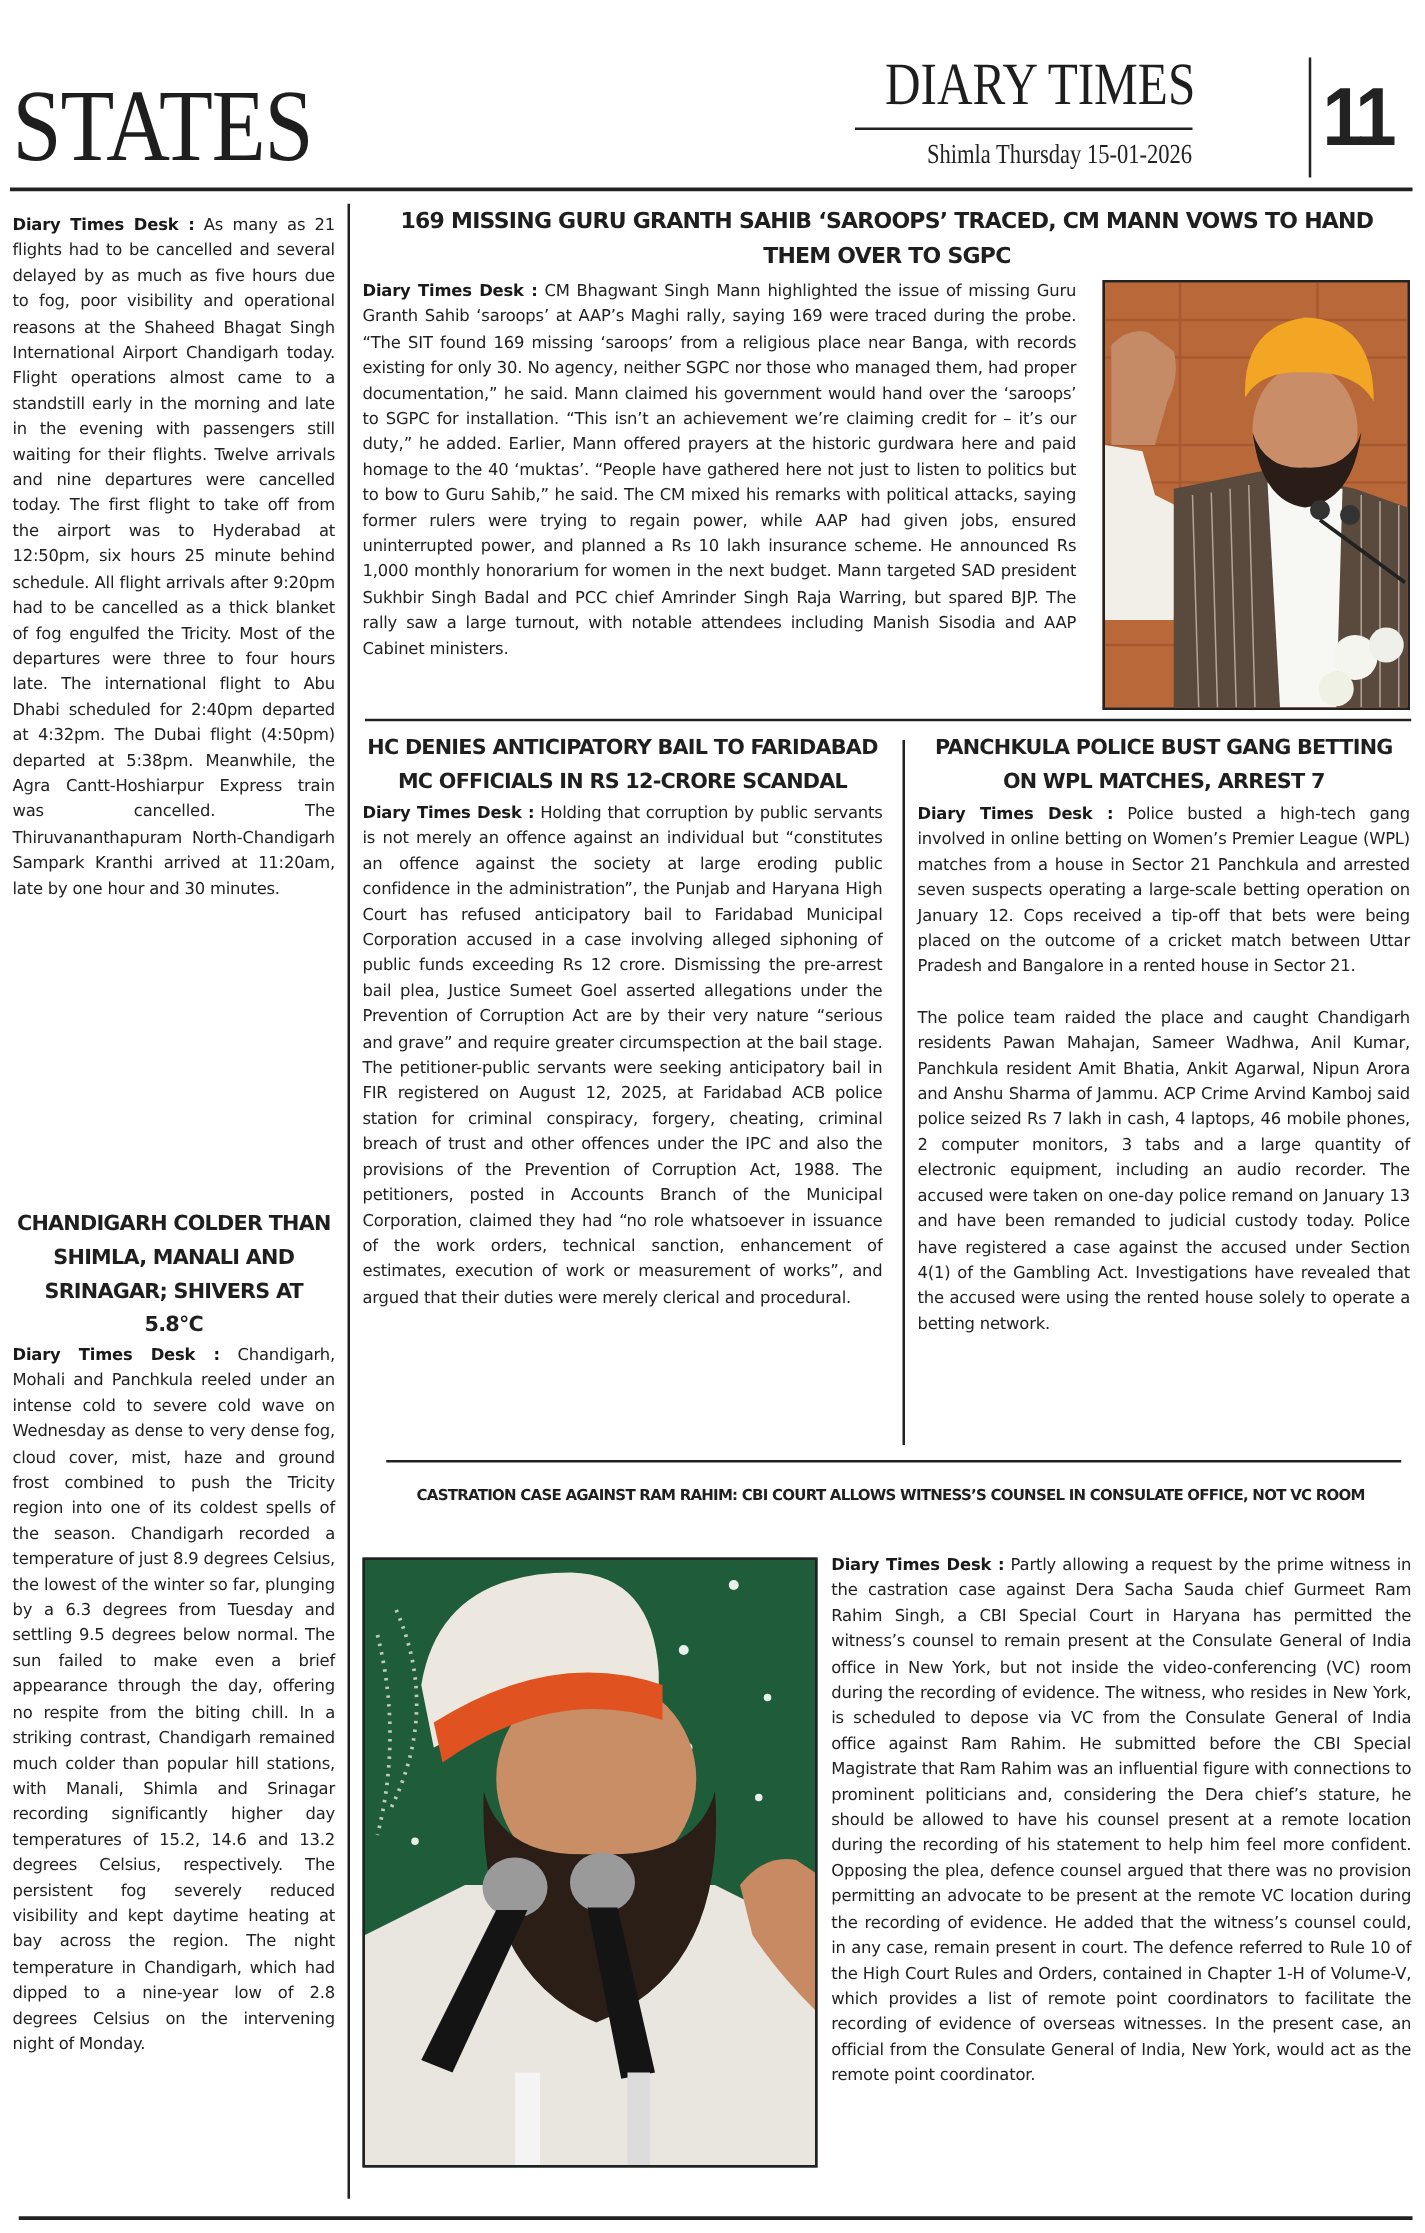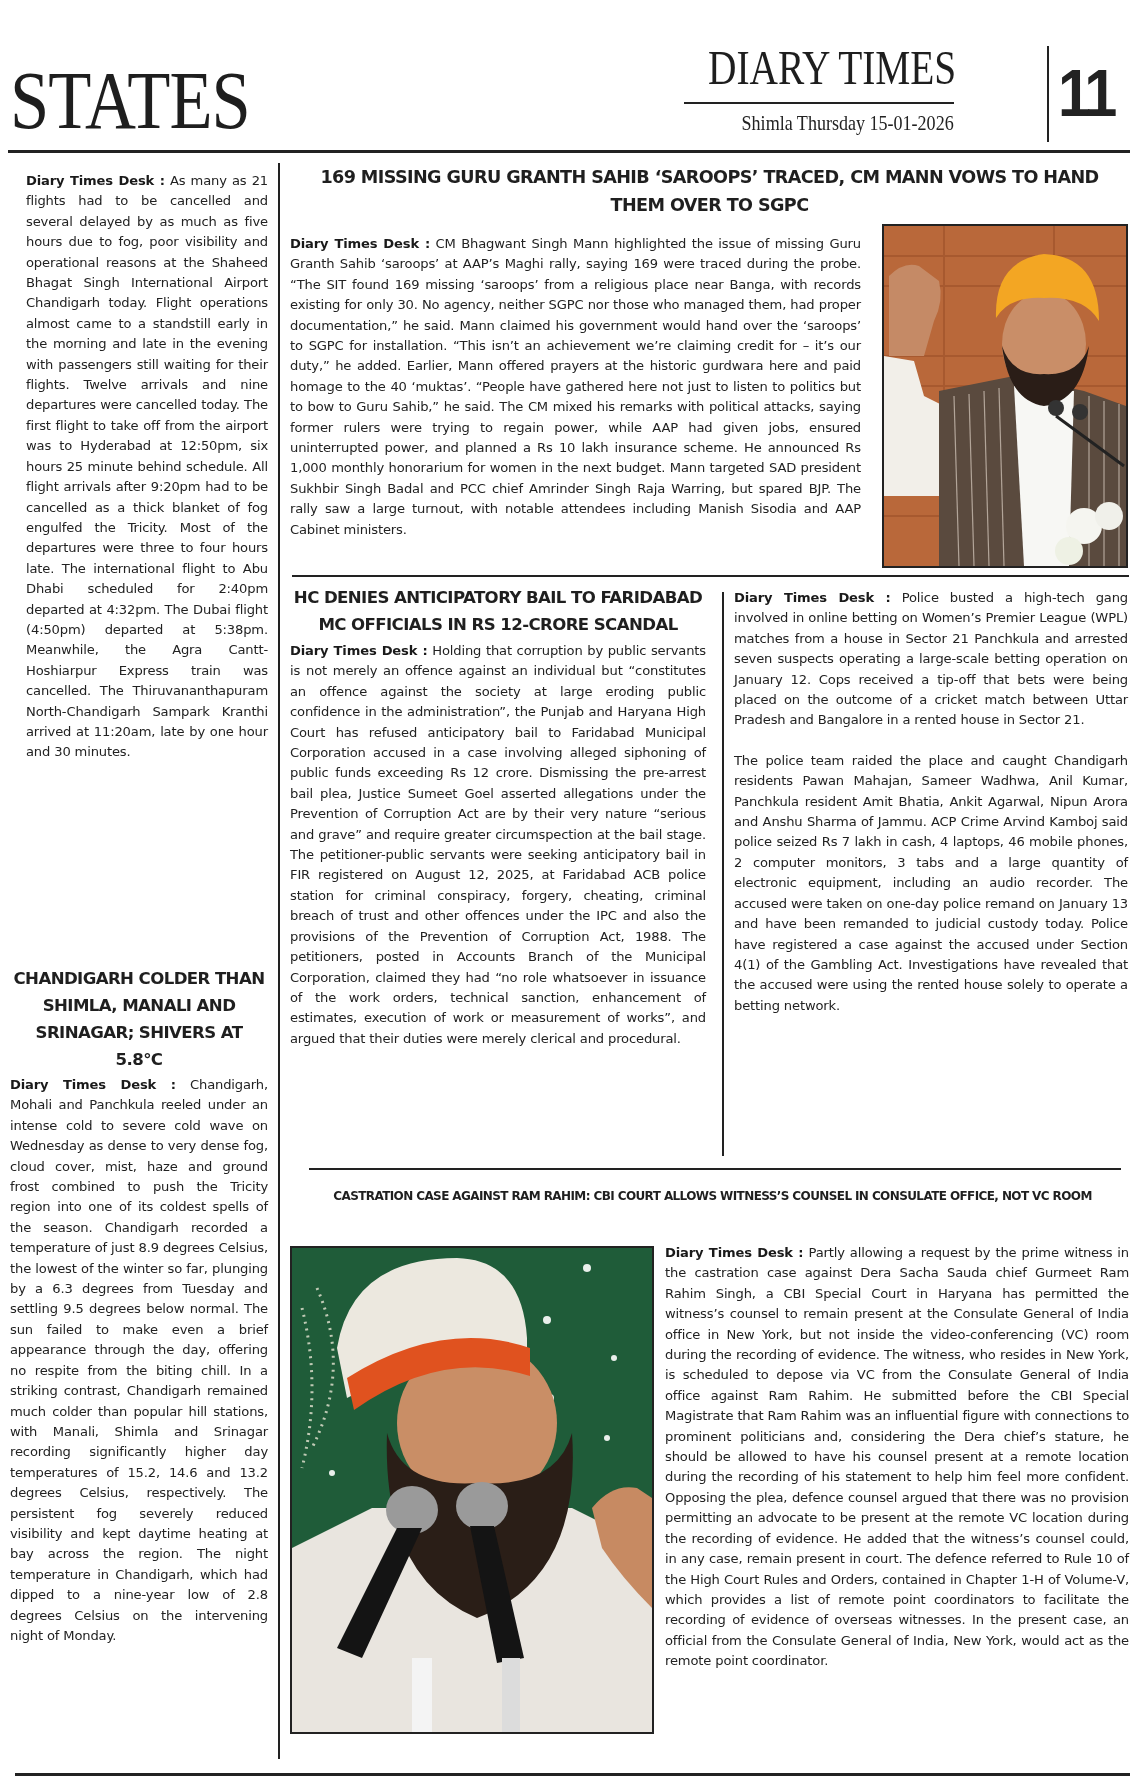--- a/index.html
+++ b/index.html
@@ -44,28 +44,28 @@
       font-family: "DejaVu Sans", sans-serif; font-size: 13.1px; line-height: 20.4px;
       text-align: justify; color: #222; letter-spacing: -0.15px;
     }
     .byline { font-weight: bold; color: #1a1a1a; }
     .vrule { position: absolute; background: #222; }
     .hrule { position: absolute; background: #222; }
 
     
     .col-left { position: absolute; left: 10px; top: 165px; width: 258px; }
     .col-left .headline { font-size: 16.6px; line-height: 27px; }
-    #art-airport .body-text { margin-top: 6px; margin-left: 16px; }
+    #art-airport .body-text { margin-top: 6px; }
     #art-cold { position: absolute; top: 800px; left: 0; width: 258px; }
     #art-cold .body-text { margin-top: 2px; }
 
     
     #art-saroops { position: absolute; left: 290px; top: 163px; width: 845px; }
     #art-saroops .headline { font-size: 17.6px; line-height: 28px; padding-left: 4px; padding-right: 10px; }
-    #art-saroops .body-text { position: absolute; left: 0; top: 71px; width: 571px; }
+    #art-saroops .body-text { position: absolute; left: 0; top: 61px; width: 571px; }
     .photo-mann {
       position: absolute; left: 882px; top: 224px; width: 246px; height: 344px;
       border: 2px solid #222; overflow: hidden; background: #b4673a;
     }
 
     
     #art-hc { position: absolute; left: 290px; top: 584px; width: 416px; }
     #art-hc .headline { font-size: 16.6px; line-height: 27px; }
     #art-hc .body-text { margin-top: 3px; }
     #art-betting { position: absolute; left: 734px; top: 584px; width: 394px; }
@@ -161,20 +161,21 @@
 </figure>
 
 <div class="hrule" style="left:292px; top:575px; width:837px; height:2px;"></div>
 
 <article id="art-hc">
   <h2 class="headline">HC DENIES ANTICIPATORY BAIL TO FARIDABAD MC OFFICIALS IN RS 12-CRORE SCANDAL</h2>
   <p class="body-text"><span class="byline">Diary Times Desk :</span><span> Holding that corruption by public servants is not merely an offence against an individual but “constitutes an offence against the society at large eroding public confidence in the administration”, the Punjab and Haryana High Court has refused anticipatory bail to Faridabad Municipal Corporation accused in a case involving alleged siphoning of public funds exceeding Rs 12 crore. Dismissing the pre-arrest bail plea, Justice Sumeet Goel asserted allegations under the Prevention of Corruption Act are by their very nature “serious and grave” and require greater circumspection at the bail stage. The petitioner-public servants were seeking anticipatory bail in FIR registered on August 12, 2025, at Faridabad ACB police station for criminal conspiracy, forgery, cheating, criminal breach of trust and other offences under the IPC and also the provisions of the Prevention of Corruption Act, 1988. The petitioners, posted in Accounts Branch of the Municipal Corporation, claimed they had “no role whatsoever in issuance of the work orders, technical sanction, enhancement of estimates, execution of work or measurement of works”, and argued that their duties were merely clerical and procedural.</span></p>
 </article>
 <div class="vrule" style="left:722px; top:592px; width:2px; height:564px;"></div>
 <article id="art-betting">
+  <h2 class="headline">PANCHKULA POLICE BUST GANG BETTING ON WPL MATCHES, ARREST 7</h2>
   <p class="body-text"><span class="byline">Diary Times Desk :</span><span> Police busted a high-tech gang involved in online betting on Women’s Premier League (WPL) matches from a house in Sector 21 Panchkula and arrested seven suspects operating a large-scale betting operation on January 12. Cops received a tip-off that bets were being placed on the outcome of a cricket match between Uttar Pradesh and Bangalore in a rented house in Sector 21.</span></p>
   <p class="body-text para2">The police team raided the place and caught Chandigarh residents Pawan Mahajan, Sameer Wadhwa, Anil Kumar, Panchkula resident Amit Bhatia, Ankit Agarwal, Nipun Arora and Anshu Sharma of Jammu. ACP Crime Arvind Kamboj said police seized Rs 7 lakh in cash, 4 laptops, 46 mobile phones, 2 computer monitors, 3 tabs and a large quantity of electronic equipment, including an audio recorder. The accused were taken on one-day police remand on January 13 and have been remanded to judicial custody today. Police have registered a case against the accused under Section 4(1) of the Gambling Act. Investigations have revealed that the accused were using the rented house solely to operate a betting network.</p>
 </article>
 
 <div class="hrule" style="left:309px; top:1168px; width:812px; height:2px;"></div>
 
 <div id="art-ramrahim-head">
   <h2 class="headline">CASTRATION CASE AGAINST RAM RAHIM: CBI COURT ALLOWS WITNESS’S COUNSEL IN CONSULATE OFFICE, NOT VC ROOM</h2>
 </div>
 <figure class="photo-ramrahim">

